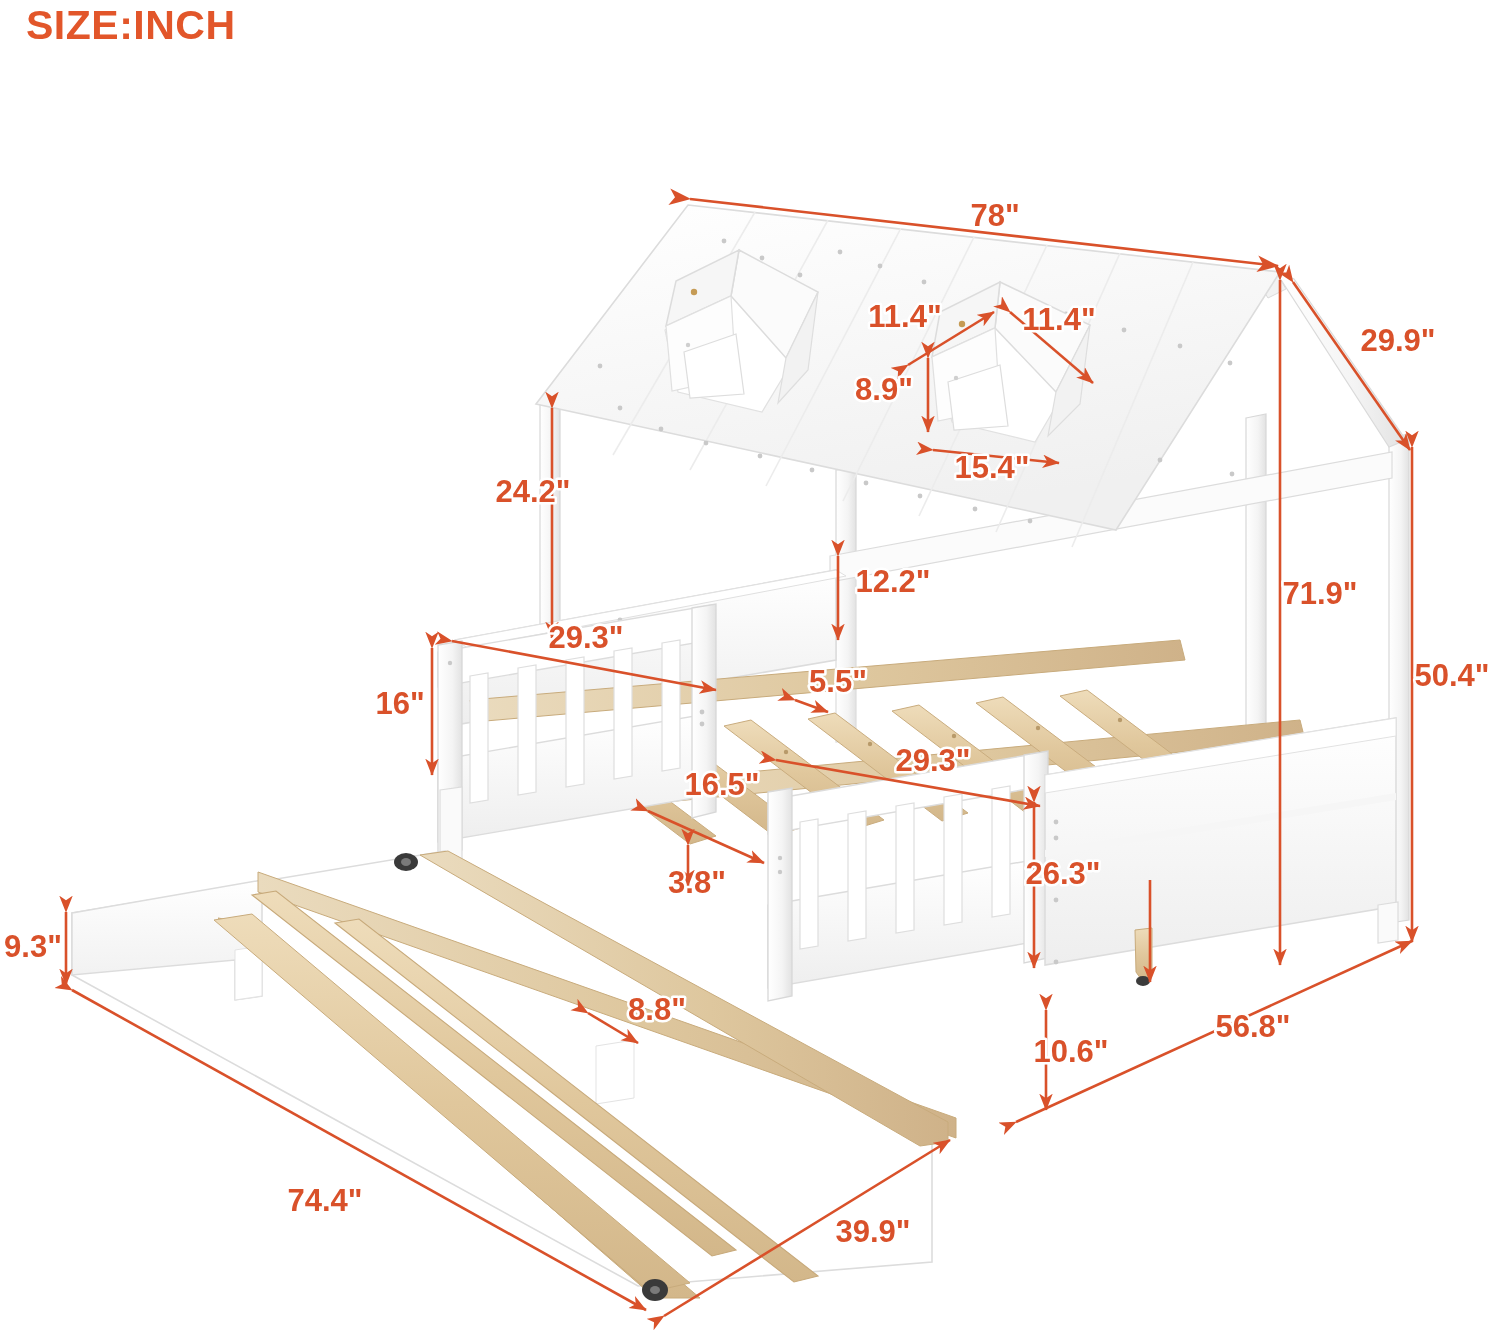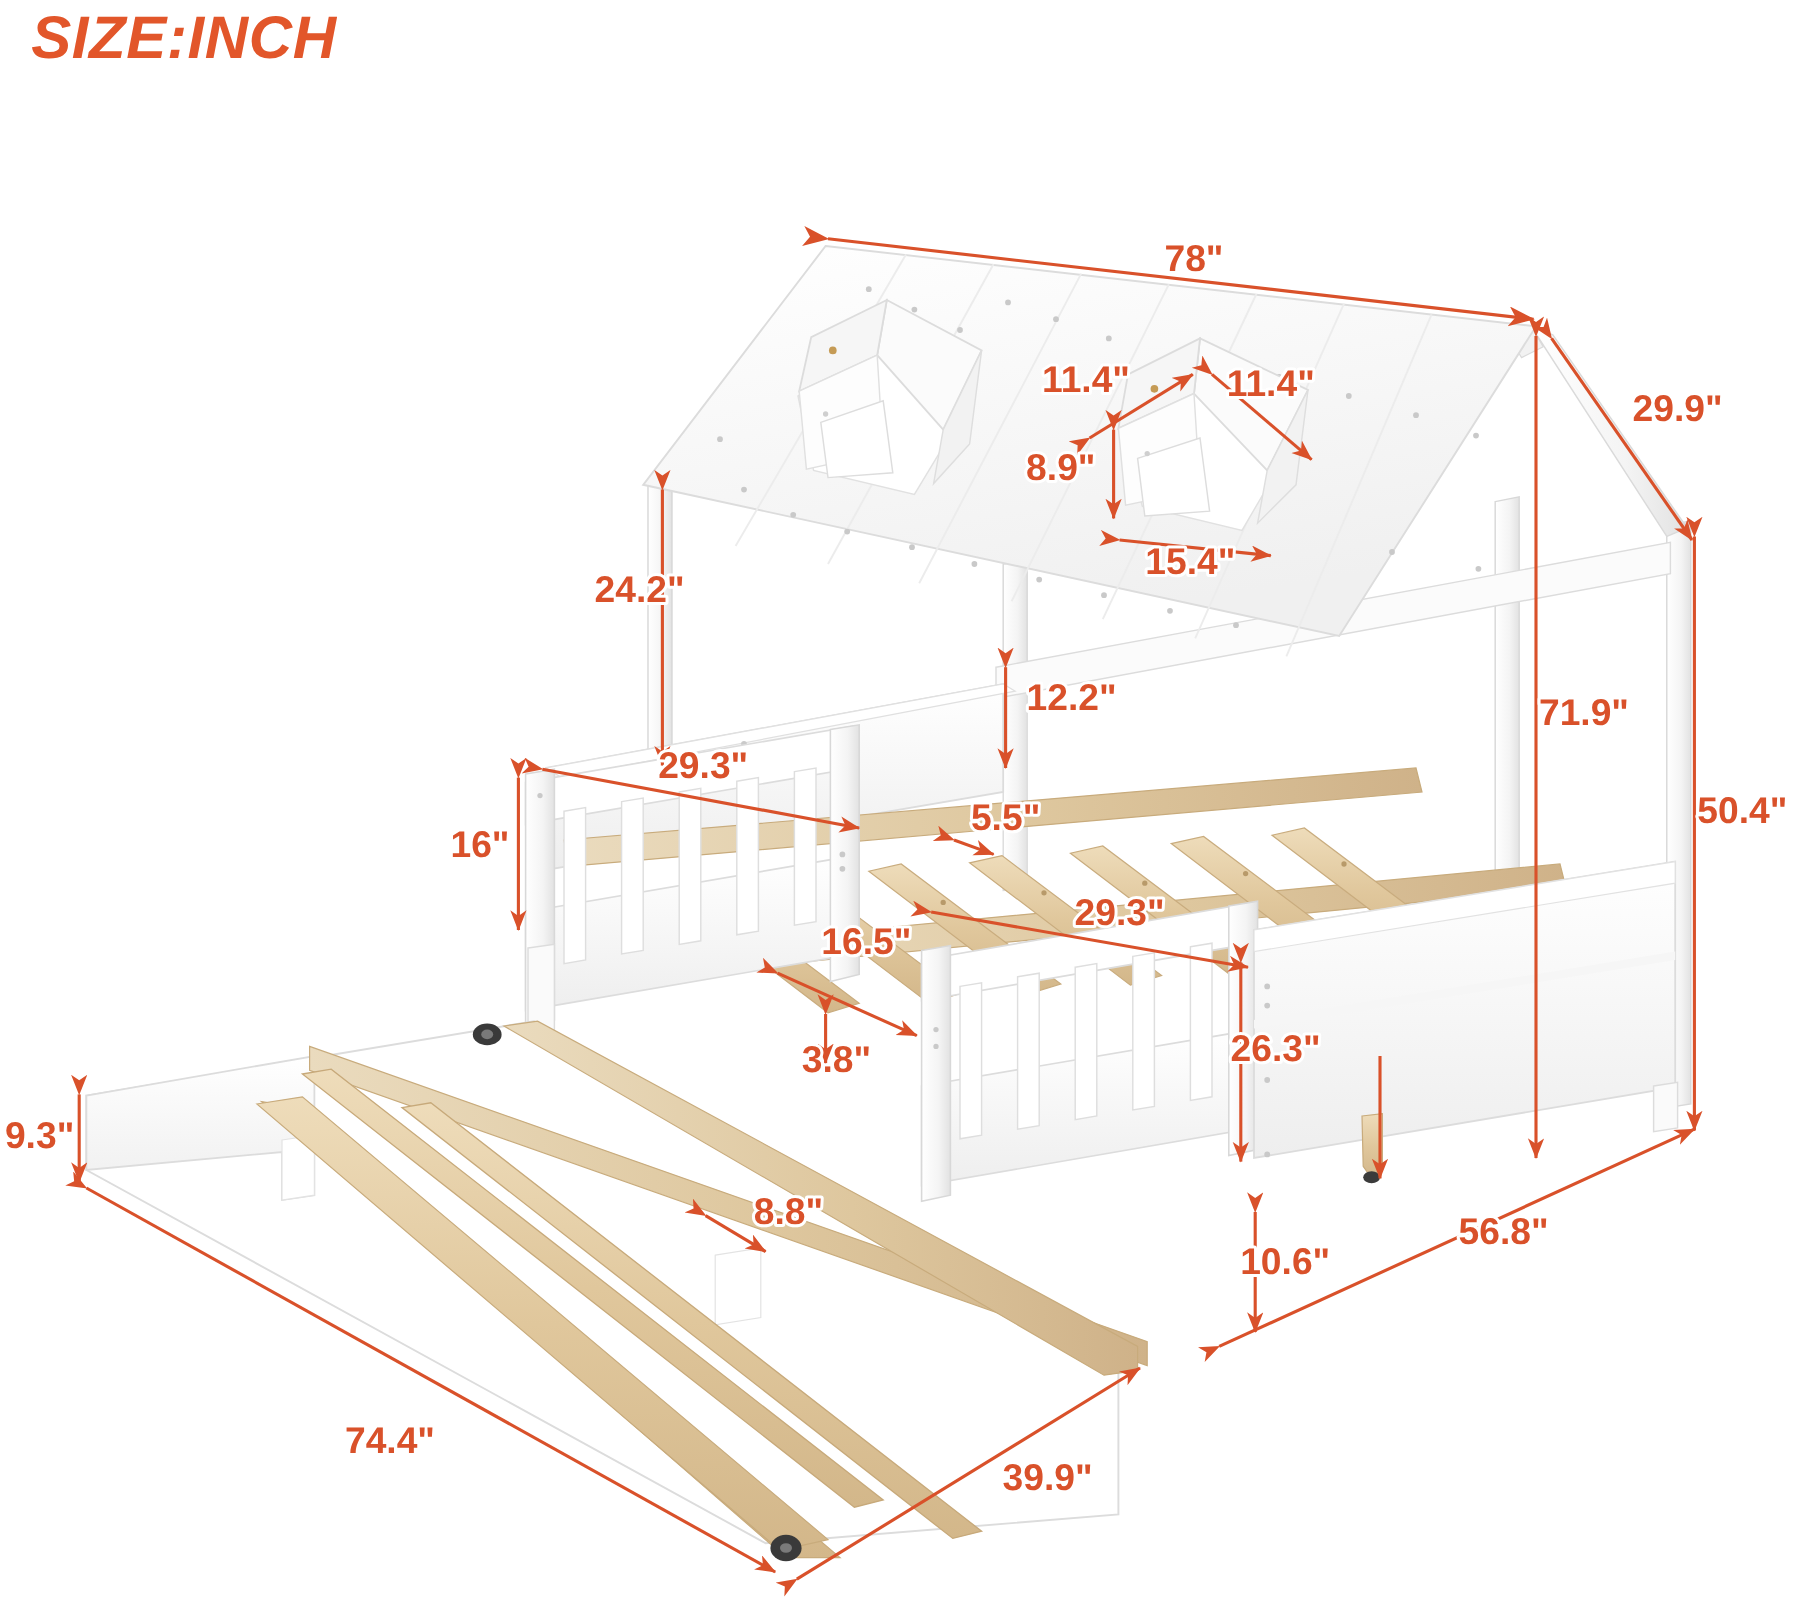--- a/index.html
+++ b/index.html
@@ -18,23 +18,22 @@
     position: absolute;
     inset: 0;
     width: 1500px;
     height: 1334px;
   }
   .title {
     position: absolute;
     left: 26px;
     top: 2px;
     font-family: "Liberation Sans", sans-serif;
-    font-size: 50px;
+    font-size: 41px;
     font-weight: bold;
-    font-style: italic;
     color: #E2562A;
     letter-spacing: 0.5px;
     white-space: nowrap;
   }
   svg { display: block; }
   .dimtext {
     font-family: "Liberation Sans", sans-serif;
     font-size: 31px;
     font-weight: 600;
     fill: #D9512A;

